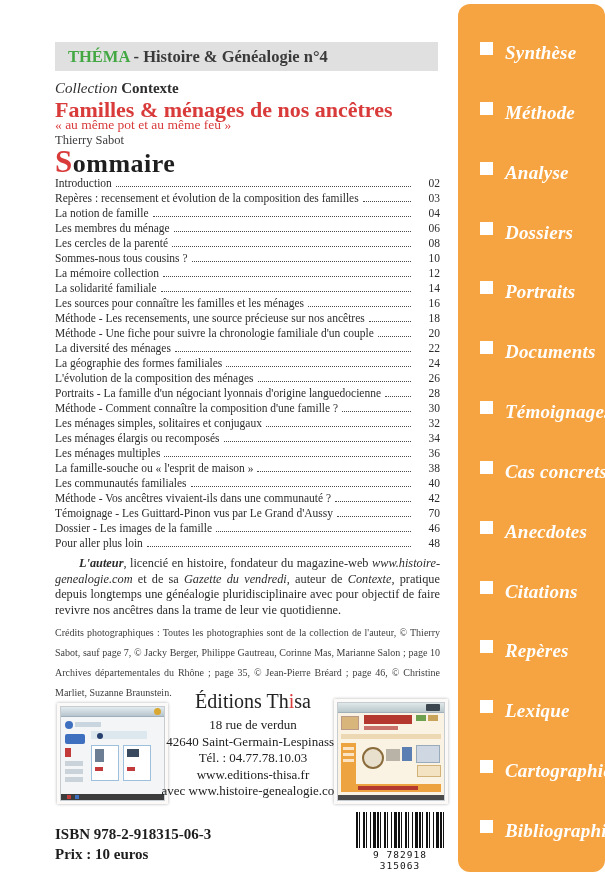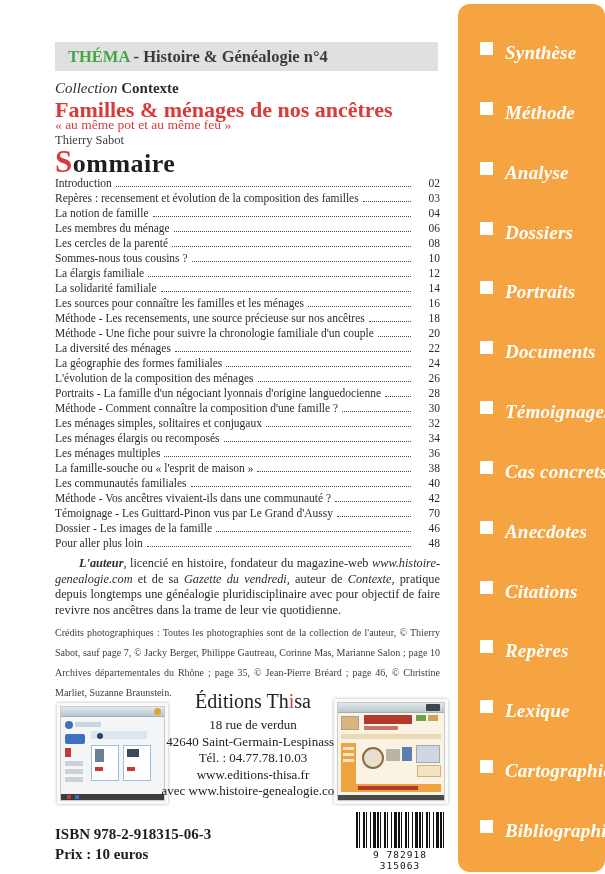--- a/index.html
+++ b/index.html
@@ -188,21 +188,21 @@
         <span class="toc-label">Les cercles de la parenté</span>
         <span class="toc-dots"></span>
         <span class="toc-page">08</span>
       </div>
     <div class="toc-row">
         <span class="toc-label">Sommes-nous tous cousins ?</span>
         <span class="toc-dots"></span>
         <span class="toc-page">10</span>
       </div>
     <div class="toc-row">
-        <span class="toc-label">La élargis familiale</span>
+        <span class="toc-label">La mémoire collection</span>
         <span class="toc-dots"></span>
         <span class="toc-page">12</span>
       </div>
     <div class="toc-row">
         <span class="toc-label">La solidarité familiale</span>
         <span class="toc-dots"></span>
         <span class="toc-page">14</span>
       </div>
     <div class="toc-row">
         <span class="toc-label">Les sources pour connaître les familles et les ménages</span>

